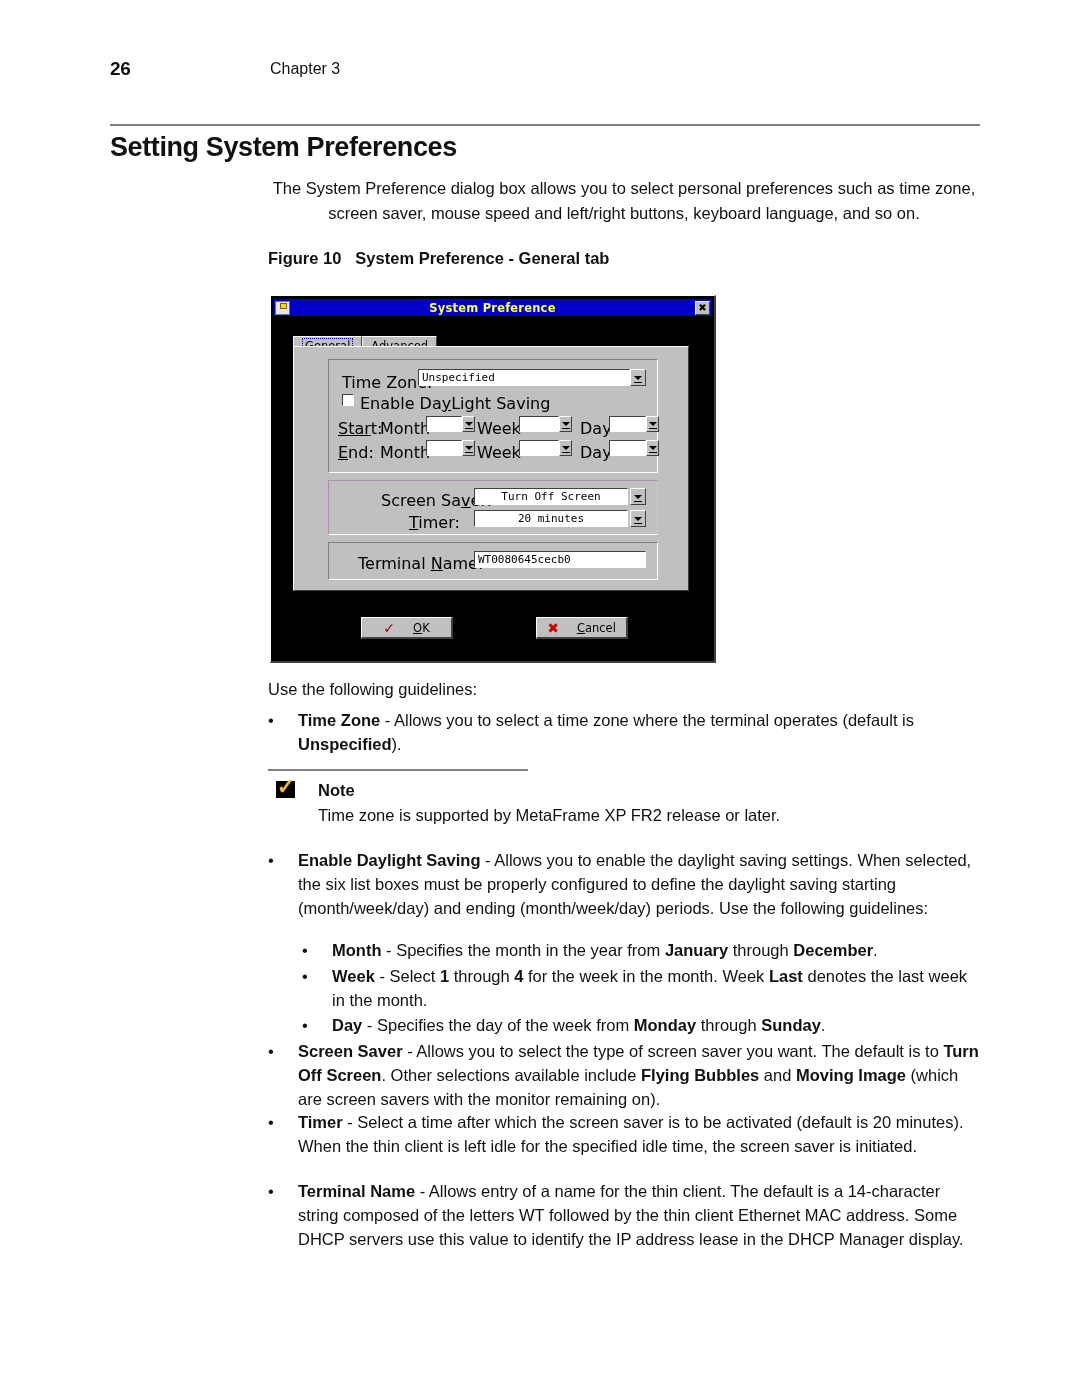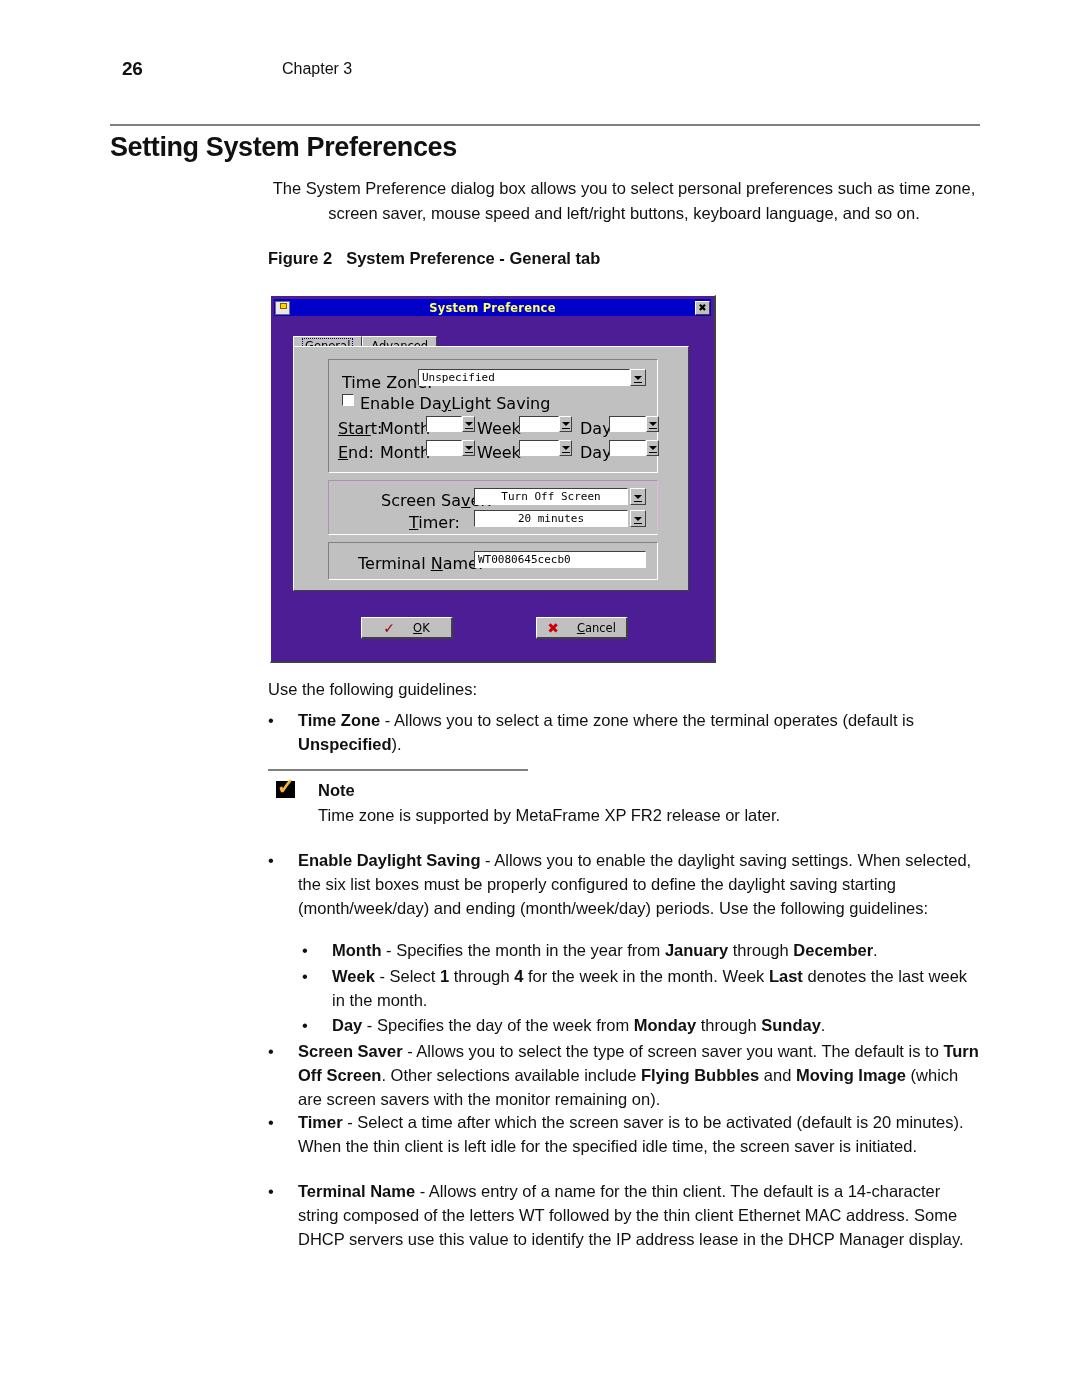--- a/index.html
+++ b/index.html
@@ -6,21 +6,21 @@
   body {
     width:1080px; height:1397px;
     background:#ffffff;
     font-family:"Liberation Sans", sans-serif;
     color:#111111;
     position:relative;
     overflow:hidden;
   }
 
   
-  .page-header { position:absolute; left:122px; top:58px; width:870px; height:30px; }
+  .page-header { position:absolute; left:110px; top:58px; width:870px; height:30px; }
   .page-num { position:absolute; left:0; top:0; font-size:19px; font-weight:bold; letter-spacing:-0.3px; }
   .chapter-label { position:absolute; left:160px; top:2px; font-size:16px; }
 
   .head-rule { position:absolute; left:110px; top:124px; width:870px; height:2px; background:#808080; }
 
   .section-title {
     position:absolute; left:110px; top:132px;
     font-size:27px; font-weight:bold; letter-spacing:-0.4px;
   }
 
@@ -33,21 +33,21 @@
   .fig-caption {
     position:absolute; left:268px; top:249px;
     font-size:16.5px; font-weight:bold;
   }
   .fig-caption .fignum { margin-right:14px; }
 
   
   .dialog-shot {
     position:absolute; left:270px; top:295px;
     width:446px; height:368px;
-    background:#4c1d95;
+    background:#000000;
     border-top:1px solid #ffffff;
     border-left:1px solid #ffffff;
     border-right:2px solid #404040;
     border-bottom:2px solid #404040;
     box-sizing:border-box;
     font-family:"DejaVu Sans", sans-serif;
   }
   .titlebar {
     position:absolute; left:3px; top:3px; right:3px; height:17px;
     background:#0000c8;
@@ -179,21 +179,21 @@
 <div class="page-header">
   <div class="page-num">26</div>
   <div class="chapter-label">Chapter 3</div>
 </div>
 <div class="head-rule"></div>
 <div class="section-title">Setting System Preferences</div>
 
 <div class="intro">The System Preference dialog box allows you to select personal preferences such as time zone, screen saver, mouse speed and left/right buttons, keyboard language, and so on.</div>
 
 <div class="fig-caption">
-  <span class="fignum">Figure 2</span><span>System Preference - General tab</span>
+  <span class="fignum">Figure 10</span><span>System Preference - General tab</span>
 </div>
 
 <div class="dialog-shot">
 
   <div class="titlebar">
     <span class="tb-icon"></span>
     <span class="tb-title">System Preference</span>
     <span class="tb-close">✖</span>
   </div>
 

